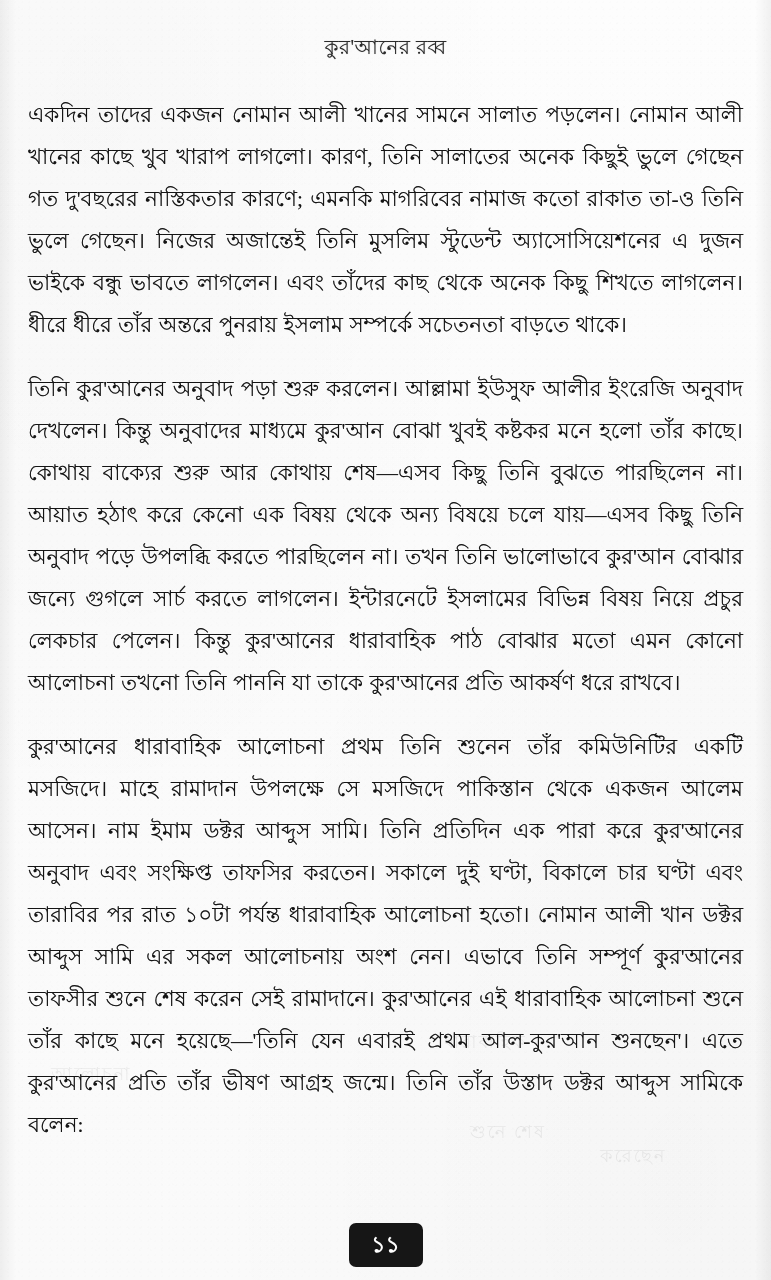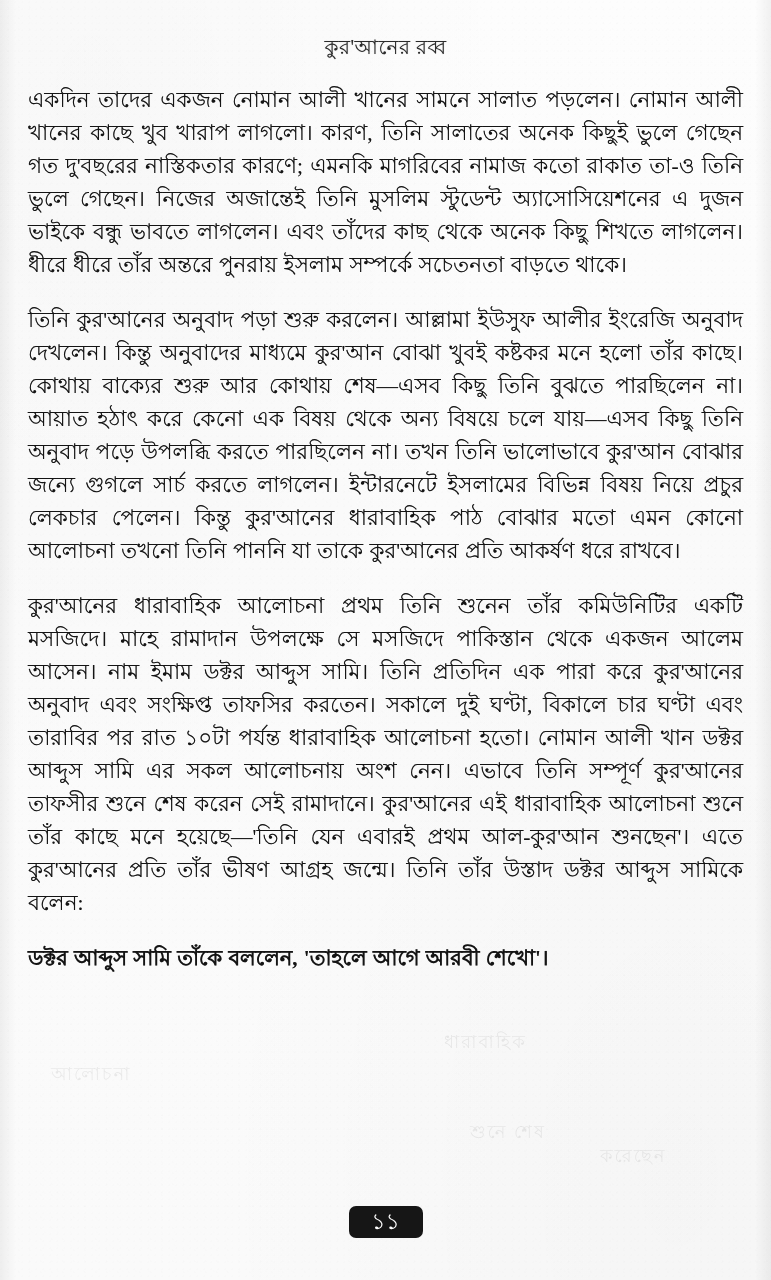--- a/index.html
+++ b/index.html
@@ -44,24 +44,24 @@
   .running-head {
     text-align: center;
     margin-top: 32px;
     font-size: 20px;
     color: #2b2b2b;
     letter-spacing: 0.5px;
     font-weight: 400;
     text-shadow: 0 0 1px rgba(0,0,0,0.25);
   }
   .body-text {
-    margin-top: 19px;
+    margin-top: 29px;
     color: #141414;
     font-size: 21.5px;
-    line-height: 33px;
+    line-height: 42px;
     text-align: justify;
     text-justify: inter-word;
     word-spacing: 1px;
     text-shadow: 0 0 0.6px rgba(0,0,0,0.35);
   }
   .body-text p {
     margin: 0 0 22px 0;
   }
   .body-text p:last-child {
     margin-bottom: 0;
@@ -89,31 +89,31 @@
     white-space: nowrap;
   }
   .bleed-1 { left: 444px; top: 1028px; }
   .bleed-2 { left: 51px; top: 1060px; }
   .bleed-3 { left: 470px; top: 1118px; }
   .bleed-4 { left: 600px; top: 1142px; }
   .page-number {
     position: absolute;
     left: 50%;
     transform: translateX(-50%);
-    bottom: 42px;
+    bottom: 13px;
     width: 74px;
-    height: 32px;
+    height: 44px;
     background: #161616;
     border-radius: 7px;
     color: #ffffff;
     font-size: 22px;
     display: flex;
     align-items: center;
     justify-content: center;
-    font-weight: 400;
+    font-weight: 700;
   }
   .edge-shadow-left {
     position: absolute;
     left: 0; top: 0; bottom: 0; width: 16px;
     background: linear-gradient(90deg, rgba(0,0,0,0.05), rgba(0,0,0,0));
     pointer-events: none;
   }
   .edge-shadow-right {
     position: absolute;
     right: 0; top: 0; bottom: 0; width: 16px;
@@ -129,21 +129,20 @@
   <div class="edge-shadow-left"></div>
   <div class="edge-shadow-right"></div>
 
   <div class="content">
     <div class="running-head">কুর'আনের রব্ব</div>
 
     <div class="body-text">
       <p>একদিন তাদের একজন নোমান আলী খানের সামনে সালাত পড়লেন। নোমান আলী খানের কাছে খুব খারাপ লাগলো। কারণ, তিনি সালাতের অনেক কিছুই ভুলে গেছেন গত দু'বছরের নাস্তিকতার কারণে; এমনকি মাগরিবের নামাজ কতো রাকাত তা-ও তিনি ভুলে গেছেন। নিজের অজান্তেই তিনি মুসলিম স্টুডেন্ট অ্যাসোসিয়েশনের এ দুজন ভাইকে বন্ধু ভাবতে লাগলেন। এবং তাঁদের কাছ থেকে অনেক কিছু শিখতে লাগলেন। ধীরে ধীরে তাঁর অন্তরে পুনরায় ইসলাম সম্পর্কে সচেতনতা বাড়তে থাকে।</p>
       <p>তিনি কুর'আনের অনুবাদ পড়া শুরু করলেন। আল্লামা ইউসুফ আলীর ইংরেজি অনুবাদ দেখলেন। কিন্তু অনুবাদের মাধ্যমে কুর'আন বোঝা খুবই কষ্টকর মনে হলো তাঁর কাছে। কোথায় বাক্যের শুরু আর কোথায় শেষ—এসব কিছু তিনি বুঝতে পারছিলেন না। আয়াত হঠাৎ করে কেনো এক বিষয় থেকে অন্য বিষয়ে চলে যায়—এসব কিছু তিনি অনুবাদ পড়ে উপলব্ধি করতে পারছিলেন না। তখন তিনি ভালোভাবে কুর'আন বোঝার জন্যে গুগলে সার্চ করতে লাগলেন। ইন্টারনেটে ইসলামের বিভিন্ন বিষয় নিয়ে প্রচুর লেকচার পেলেন। কিন্তু কুর'আনের ধারাবাহিক পাঠ বোঝার মতো এমন কোনো আলোচনা তখনো তিনি পাননি যা তাকে কুর'আনের প্রতি আকর্ষণ ধরে রাখবে।</p>
       <p>কুর'আনের ধারাবাহিক আলোচনা প্রথম তিনি শুনেন তাঁর কমিউনিটির একটি মসজিদে। মাহে রামাদান উপলক্ষে সে মসজিদে পাকিস্তান থেকে একজন আলেম আসেন। নাম ইমাম ডক্টর আব্দুস সামি। তিনি প্রতিদিন এক পারা করে কুর'আনের অনুবাদ এবং সংক্ষিপ্ত তাফসির করতেন। সকালে দুই ঘণ্টা, বিকালে চার ঘণ্টা এবং তারাবির পর রাত ১০টা পর্যন্ত ধারাবাহিক আলোচনা হতো। নোমান আলী খান ডক্টর আব্দুস সামি এর সকল আলোচনায় অংশ নেন। এভাবে তিনি সম্পূর্ণ কুর'আনের তাফসীর শুনে শেষ করেন সেই রামাদানে। কুর'আনের এই ধারাবাহিক আলোচনা শুনে তাঁর কাছে মনে হয়েছে—'তিনি যেন এবারই প্রথম আল-কুর'আন শুনছেন'। এতে কুর'আনের প্রতি তাঁর ভীষণ আগ্রহ জন্মে। তিনি তাঁর উস্তাদ ডক্টর আব্দুস সামিকে বলেন:</p>
-      <p class="closing-line">ডক্টর আব্দুস সামি তাঁকে বললেন, 'তাহলে আগে আরবী শেখো'।</p>
     </div>
   </div>
 
   <div class="faint-bleed bleed-1">ধারাবাহিক</div>
   <div class="faint-bleed bleed-2">আলোচনা</div>
   <div class="faint-bleed bleed-3">শুনে শেষ</div>
   <div class="faint-bleed bleed-4">করেছেন</div>
 
   <div class="page-number">১১</div>
 </div>

